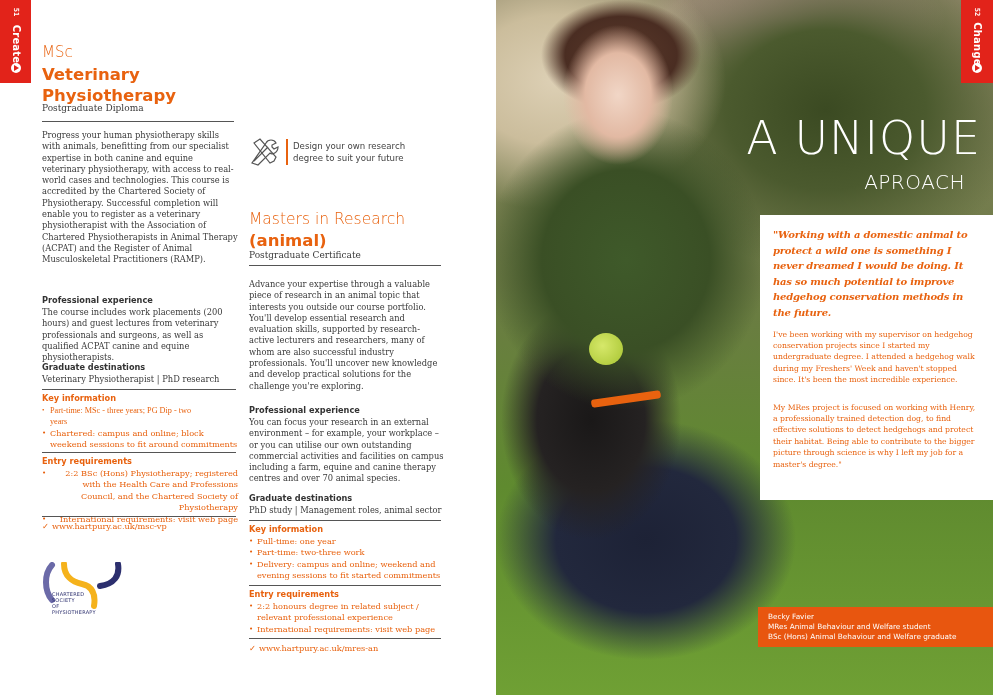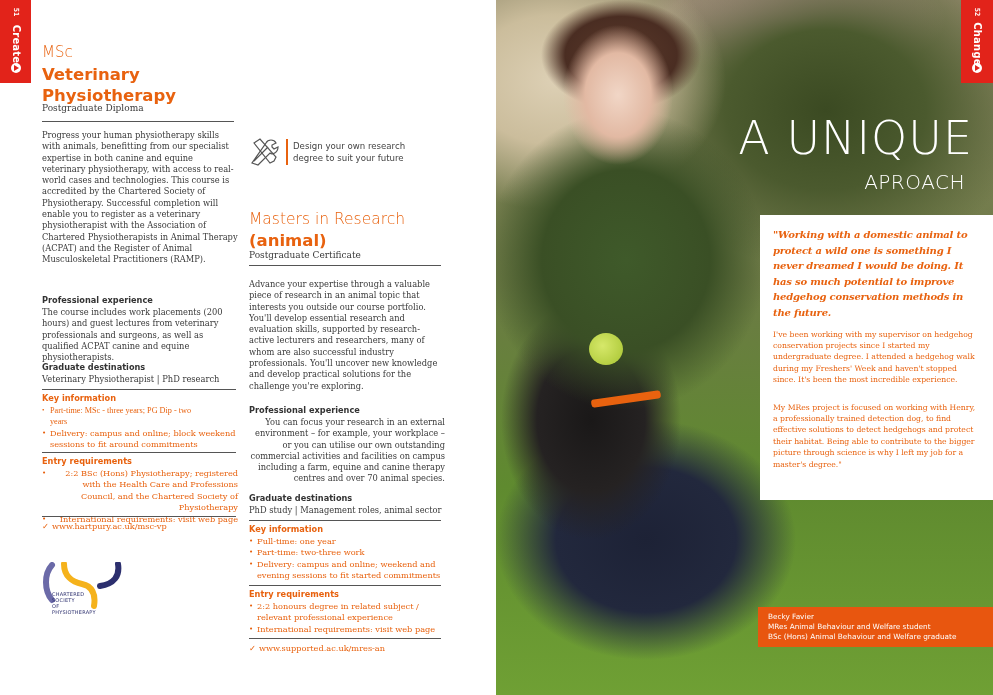--- a/index.html
+++ b/index.html
@@ -49,21 +49,21 @@
       radial-gradient(ellipse 90px 120px at 95px 420px, #1a1818 0%, #252222 60%, rgba(37,34,34,0) 100%),
       radial-gradient(ellipse 150px 120px at 150px 540px, #1d2236 0%, #22283d 60%, rgba(34,40,61,0) 100%),
       radial-gradient(ellipse 170px 130px at 60px 80px, #ddd0b5 0%, #cbbd9c 50%, rgba(203,189,156,0) 100%),
       radial-gradient(ellipse 200px 160px at 330px 110px, #3b4a22 0%, #4b5a2e 50%, rgba(75,90,46,0) 100%),
       radial-gradient(ellipse 150px 60px at 300px 20px, #d9a7b3 0%, rgba(217,167,179,0) 100%),
       linear-gradient(180deg, #8a8464 0%, #6c7a45 40%, #5f8a2f 70%, #6fa034 100%);
   }
   .ball { position: absolute; left: 93px; top: 333px; width: 34px; height: 32px; border-radius: 50%; background: radial-gradient(circle at 40% 40%, #d6e86a, #a7c431); }
   .collar { position: absolute; left: 95px; top: 395px; width: 70px; height: 8px; background: #e8620f; transform: rotate(-8deg); border-radius: 3px; }
 
-  .headline { position: absolute; right: 20px; top: 113px; color: #fff; font-family: "DejaVu Sans", sans-serif; font-weight: 200; font-size: 46px; letter-spacing: 1px; line-height: 50px; text-align: right; }
+  .headline { position: absolute; right: 12px; top: 113px; color: #fff; font-family: "DejaVu Sans", sans-serif; font-weight: 200; font-size: 46px; letter-spacing: 1px; line-height: 50px; text-align: right; }
   .headline-sub { position: absolute; right: 28px; top: 170px; color: #fff; font-family: "DejaVu Sans", sans-serif; font-size: 20px; font-weight: 300; letter-spacing: 0.5px; }
 
   .quote-box { position: absolute; left: 264px; top: 215px; width: 233px; height: 285px; background: #fff; padding: 12px 12px 0 13px; }
   .quote { font-family: "DejaVu Serif", serif; font-style: italic; font-weight: bold; font-size: 10px; line-height: 15.6px; color: #e8620f; letter-spacing: -0.2px; }
   .q-para { font-family: "DejaVu Serif", serif; font-size: 7.7px; line-height: 11.4px; color: #e8620f; margin-top: 16px; }
 
   .caption { position: absolute; left: 262px; top: 607px; width: 235px; height: 40px; background: #e8560f; color: #fff; font-family: "DejaVu Sans", sans-serif; font-size: 7.3px; line-height: 10.2px; padding: 5px 10px; }
 
   .csp-logo { position: absolute; left: 42px; top: 562px; width: 90px; height: 56px; }
   .csp-text { position: absolute; left: 52px; top: 591px; font-family: "DejaVu Sans", sans-serif; font-size: 5px; line-height: 6px; color: #2c2f6e; letter-spacing: 0.2px; }
@@ -91,21 +91,21 @@
     <div class="label" style="position:absolute;top:295px;">Professional experience</div>
     <p class="body-text" style="position:absolute;top:307px;width:196px;">The course includes work placements (200 hours) and guest lectures from veterinary professionals and surgeons, as well as qualified ACPAT canine and equine physiotherapists.</p>
 
     <div class="label" style="position:absolute;top:362px;">Graduate destinations</div>
     <p class="body-text" style="position:absolute;top:374px;width:196px;">Veterinary Physiotherapist | PhD research</p>
     <div class="rule" style="position:absolute;top:389px;left:0;width:194px;"></div>
 
     <div class="label or" style="position:absolute;top:393px;">Key information</div>
     <ul class="bul" style="position:absolute;top:405px;width:196px;">
       <li style="width:150px;font-family:Liberation Serif, serif;">Part-time: MSc - three years; PG Dip - two years</li>
-      <li>Delivery: campus and online; block weekend sessions to fit around commitments</li>
+      <li>Chartered: campus and online; block weekend sessions to fit around commitments</li>
     </ul>
     <div class="rule" style="position:absolute;top:452px;left:0;width:194px;"></div>
 
     <div class="label or" style="position:absolute;top:456px;">Entry requirements</div>
     <ul class="bul" style="position:absolute;top:468px;width:196px;text-align:right;">
       <li>2:2 BSc (Hons) Physiotherapy; registered with the Health Care and Professions Council, and the Chartered Society of Physiotherapy</li>
       <li>International requirements: visit web page</li>
     </ul>
     <div class="rule" style="position:absolute;top:516px;left:0;width:194px;"></div>
 
@@ -142,21 +142,21 @@
 
   <div class="col2">
     <div class="h-light" style="position:absolute;top:210px;font-size:15.5px;white-space:nowrap;">Masters in Research</div>
     <div class="h-bold" style="position:absolute;top:230px;">(animal)</div>
     <div class="subtitle" style="position:absolute;top:250px;">Postgraduate Certificate</div>
     <div class="rule" style="position:absolute;top:265px;left:0;width:192px;"></div>
 
     <p class="body-text" style="position:absolute;top:279px;width:196px;">Advance your expertise through a valuable piece of research in an animal topic that interests you outside our course portfolio. You'll develop essential research and evaluation skills, supported by research-active lecturers and researchers, many of whom are also successful industry professionals. You'll uncover new knowledge and develop practical solutions for the challenge you're exploring.</p>
 
     <div class="label" style="position:absolute;top:405px;">Professional experience</div>
-    <p class="body-text" style="position:absolute;top:417px;width:196px;text-align:right;">You can focus your research in an external environment – for example, your workplace – or you can utilise our own outstanding commercial activities and facilities on campus including a farm, equine and canine therapy centres and over 70 animal species.</p>
+    <p class="body-text" style="position:absolute;top:417px;width:196px;">You can focus your research in an external environment – for example, your workplace – or you can utilise our own outstanding commercial activities and facilities on campus including a farm, equine and canine therapy centres and over 70 animal species.</p>
 
     <div class="label" style="position:absolute;top:493px;">Graduate destinations</div>
     <p class="body-text" style="position:absolute;top:505px;width:196px;">PhD study | Management roles, animal sector</p>
     <div class="rule" style="position:absolute;top:520px;left:0;width:192px;"></div>
 
     <div class="label or" style="position:absolute;top:524px;">Key information</div>
     <ul class="bul" style="position:absolute;top:536px;width:196px;">
       <li>Full-time: one year</li>
       <li>Part-time: two-three work</li>
       <li>Delivery: campus and online; weekend and evening sessions to fit started commitments</li>
@@ -164,21 +164,21 @@
     <div class="rule" style="position:absolute;top:585px;left:0;width:192px;"></div>
 
     <div class="label or" style="position:absolute;top:589px;">Entry requirements</div>
     <ul class="bul" style="position:absolute;top:601px;width:196px;">
       <li>2:2 honours degree in related subject / relevant professional experience</li>
       <li>International requirements: visit web page</li>
     </ul>
     <div class="rule" style="position:absolute;top:638px;left:0;width:192px;"></div>
 
     <div class="link" style="position:absolute;top:643px;">
-      <span class="chk">✓</span><span>www.supported.ac.uk/mres-an</span>
+      <span class="chk">✓</span><span>www.hartpury.ac.uk/mres-an</span>
     </div>
   </div>
 </div>
 
 <div class="page-right">
   <div class="photo">
     <div class="ball"></div>
     <div class="collar"></div>
   </div>
 

